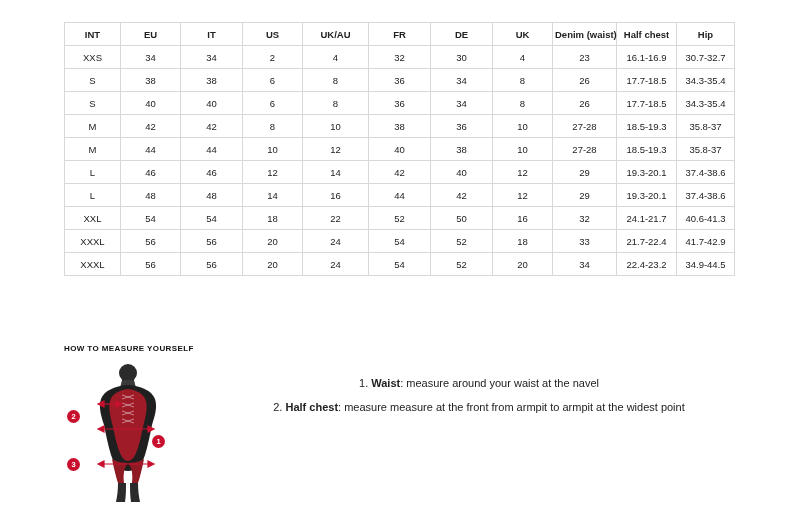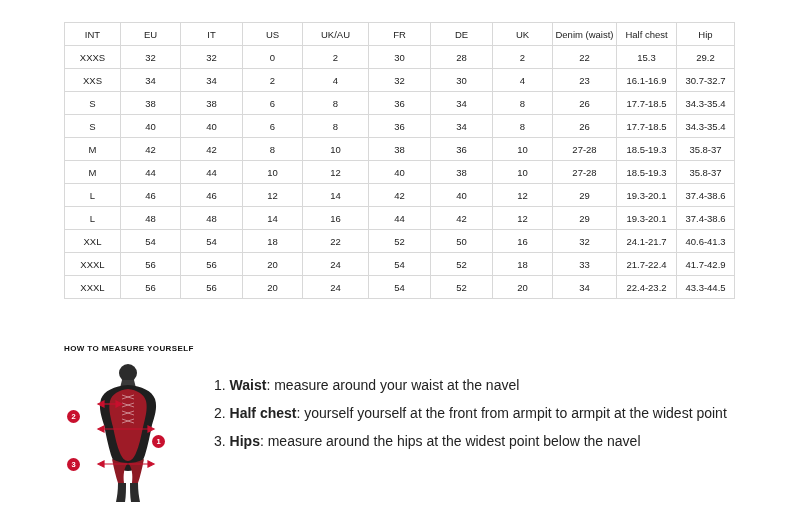--- a/index.html
+++ b/index.html
@@ -39,21 +39,21 @@
     text-align: center;
     vertical-align: middle;
     font-size: 9.5px;
     font-weight: normal;
     color: #222;
     padding: 0 2px;
     white-space: nowrap;
   }
   table.size-table th {
     font-size: 9.5px;
-    font-weight: normal;
+    font-weight: bold;
   }
   
   col.c0 { width: 56px; }
   col.c1 { width: 60px; }
   col.c2 { width: 62px; }
   col.c3 { width: 60px; }
   col.c4 { width: 66px; }
   col.c5 { width: 62px; }
   col.c6 { width: 62px; }
   col.c7 { width: 60px; }
@@ -86,23 +86,24 @@
     height: 140px;
     flex: 0 0 120px;
   }
   .instructions {
     margin-left: 30px;
     margin-top: 14px;
     flex: 1 1 auto;
   }
   .instructions p {
     margin: 0 0 11px 0;
-    font-size: 14px;
+    font-size: 11px;
     color: #222;
     line-height: 1.2;
+    text-align: center;
   }
   .instructions b {
     font-weight: bold;
   }
   
   .bullet {
     position: absolute;
     width: 13px;
     height: 13px;
     border-radius: 50%;
@@ -152,33 +153,20 @@
             <th>FR</th>
             <th>DE</th>
             <th>UK</th>
             <th>Denim (waist)</th>
             <th>Half chest</th>
             <th>Hip</th>
           </tr>
       </thead>
       <tbody id="table-body">
           <tr>
-            <td>XXXS</td>
-            <td>32</td>
-            <td>32</td>
-            <td>0</td>
-            <td>2</td>
-            <td>30</td>
-            <td>28</td>
-            <td>2</td>
-            <td>22</td>
-            <td>15.3</td>
-            <td>29.2</td>
-          </tr>
-          <tr>
             <td>XXS</td>
             <td>34</td>
             <td>34</td>
             <td>2</td>
             <td>4</td>
             <td>32</td>
             <td>30</td>
             <td>4</td>
             <td>23</td>
             <td>16.1-16.9</td>
@@ -292,21 +280,21 @@
             <td>XXXL</td>
             <td>56</td>
             <td>56</td>
             <td>20</td>
             <td>24</td>
             <td>54</td>
             <td>52</td>
             <td>20</td>
             <td>34</td>
             <td>22.4-23.2</td>
-            <td>43.3-44.5</td>
+            <td>34.9-44.5</td>
           </tr>
         </tbody>
     </table>
   </div>
 
   <div class="measure-section">
     <div class="measure-title">HOW TO MEASURE YOURSELF</div>
     <div class="measure-body">
 
       <div class="figure-area">
@@ -360,19 +348,18 @@
           </g>
         </svg>
 
         <div class="bullet b1">1</div>
         <div class="bullet b2">2</div>
         <div class="bullet b3">3</div>
       </div>
 
       <div class="instructions" id="instructions">
           <p><span>1.</span> <b>Waist</b><span>: measure around your waist at the navel</span></p>
-          <p><span>2.</span> <b>Half chest</b><span>: yourself yourself at the front from armpit to armpit at the widest point</span></p>
-          <p><span>3.</span> <b>Hips</b><span>: measure around the hips at the widest point below the navel</span></p>
+          <p><span>2.</span> <b>Half chest</b><span>: measure measure at the front from armpit to armpit at the widest point</span></p>
         </div>
     </div>
   </div>
 
 </div>
 
 </body></html>

